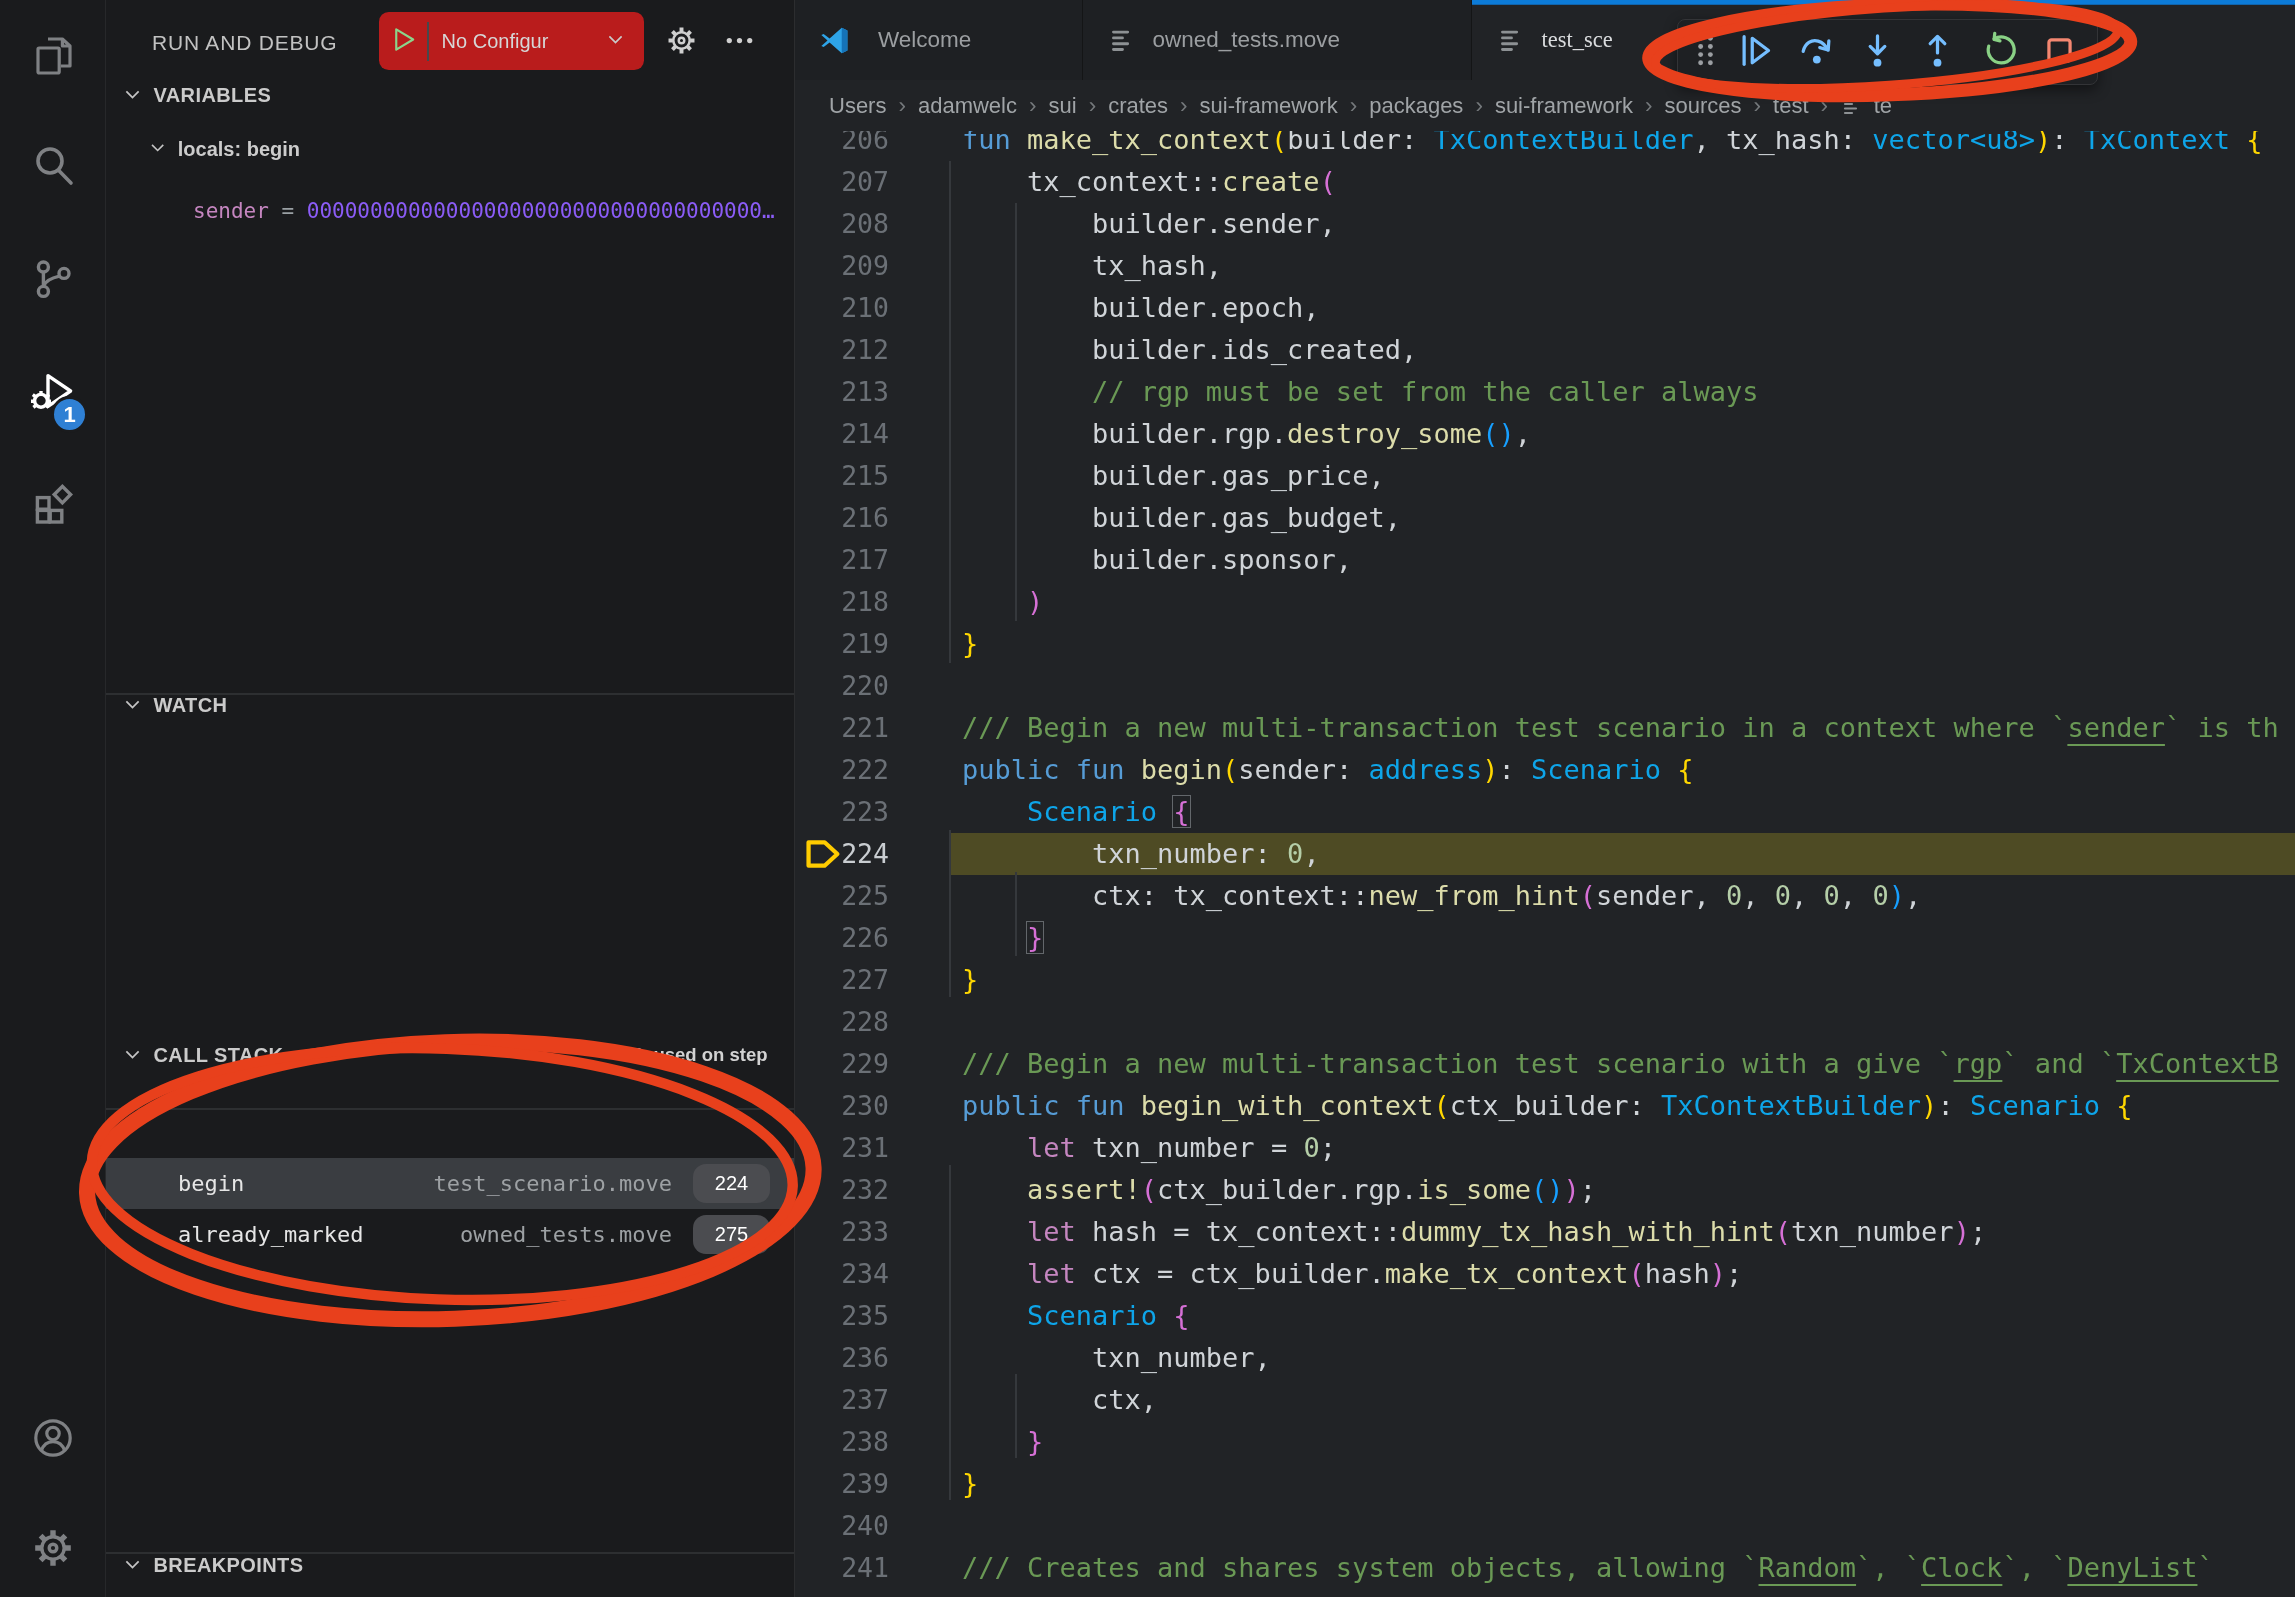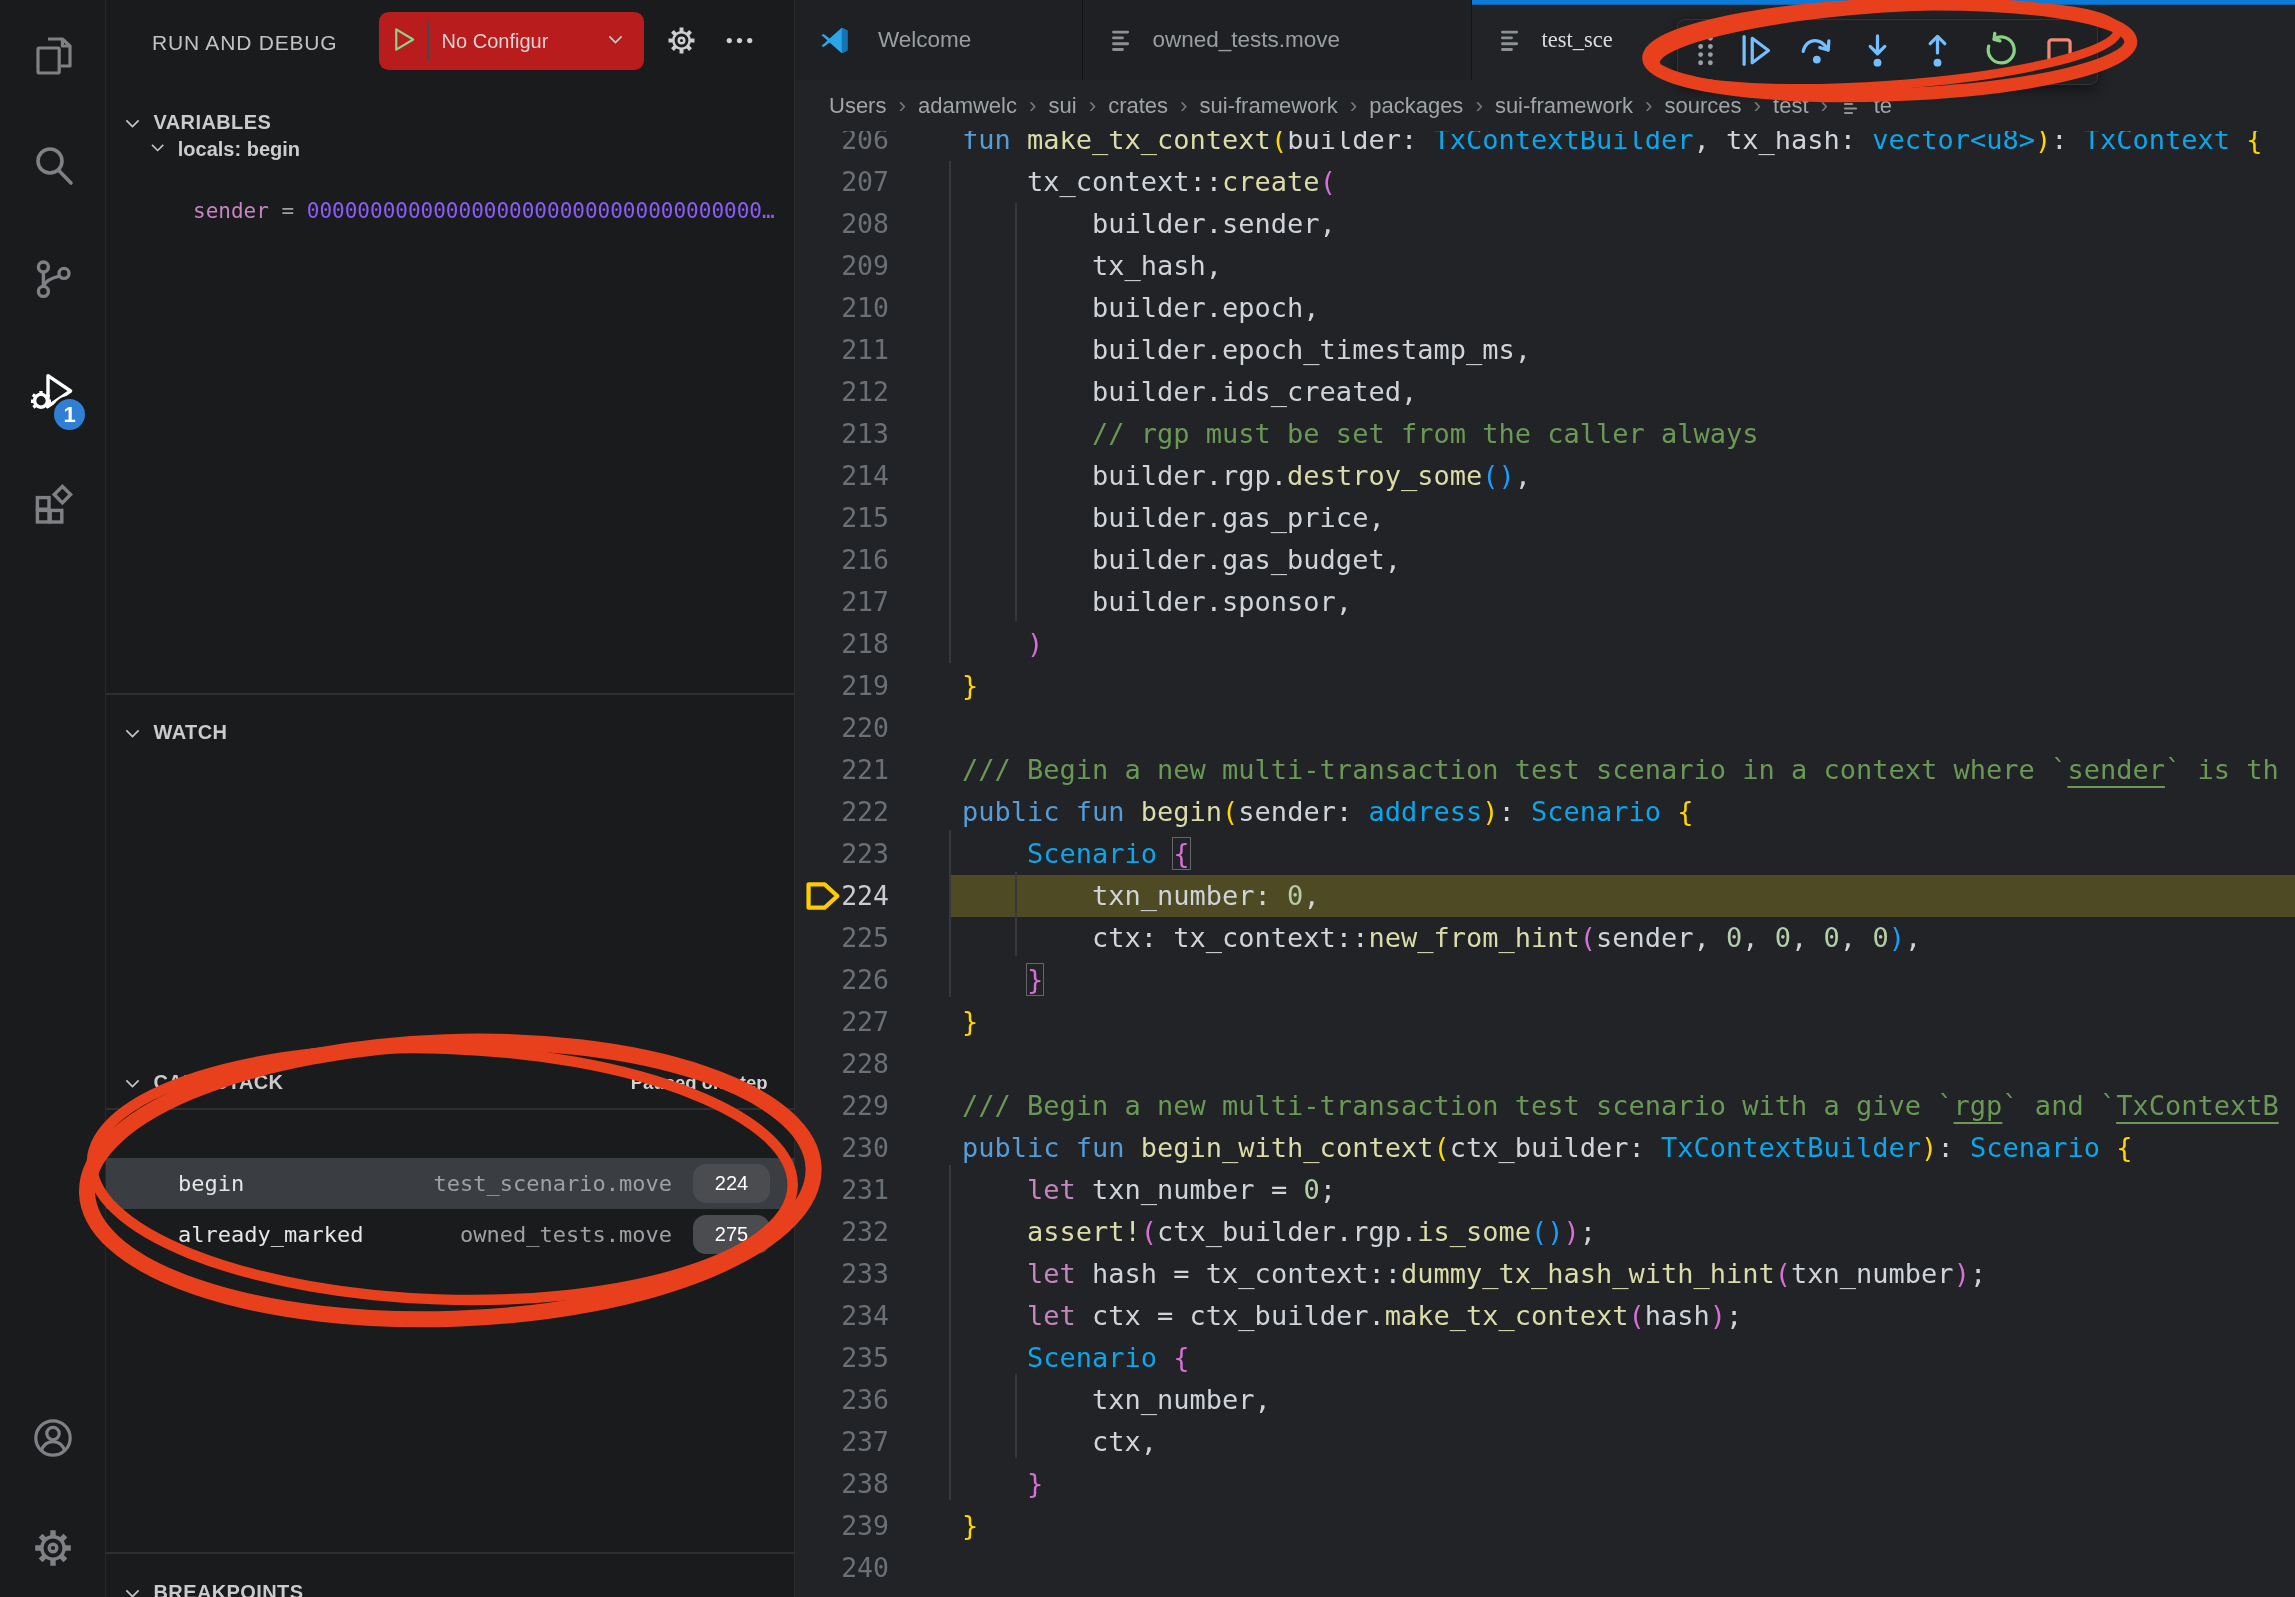--- a/index.html
+++ b/index.html
@@ -26,21 +26,21 @@
   .sb-config .playwrap{width:48px;display:flex;align-items:center;justify-content:center;color:#8bd48b;}
   .sb-config .playwrap svg{width:29px;height:29px;}
   .cfg-divider{width:1.6px;height:39px;background:#47484c;}
   .cfg-label{flex:1;font-size:20px;color:#d6d6d6;padding-left:13px;white-space:nowrap;overflow:hidden;}
   .cfg-chev{width:39px;color:#c9c9c9;display:flex;align-items:center;}
   .cfg-chev svg{width:21px;height:21px;}
   .sb-act{position:absolute;top:19.3px;width:45px;height:45px;display:flex;align-items:center;
           justify-content:center;color:#cfcfcf;cursor:pointer;}
   .sb-act svg{width:35px;height:35px;}
 
-  .sb-sec{position:absolute;left:0;right:0;height:50px;display:flex;align-items:flex-end;cursor:pointer;}
+  .sb-sec{position:absolute;left:0;right:0;height:50px;display:flex;align-items:flex-start;cursor:pointer;}
   .sb-sec .twist{width:21px;height:21px;margin-left:17px;color:#c5c5c5;flex:none;}
   .sb-sec .twist svg{width:21px;height:21px;}
   .sb-sec .seclabel{margin-left:10.5px;font-size:20px;font-weight:700;color:#cbcbcb;letter-spacing:0.4px;}
   .sb-sec .secstatus{position:absolute;right:26.5px;font-size:18.5px;font-weight:700;color:#d2d2d2;}
   .sb-divider{position:absolute;left:0;right:0;height:1.6px;background:#2d2f31;}
 
   .var-scope{position:absolute;left:43px;top:138px;display:flex;cursor:pointer;}
   .var-scope .twist{width:19.3px;height:19.3px;color:#c5c5c5;}
   .var-scope .twist svg{width:19.3px;height:19.3px;}
   .var-scope .scopelabel{margin-left:10.5px;font-size:20px;font-weight:700;color:#cccccc;}
@@ -300,24 +300,20 @@
         </div>
         <div class="cl">
           <span class="gut">209</span>
           <span class="txt"><span class="tok-pl">        tx_hash,</span></span>
         </div>
         <div class="cl">
           <span class="gut">210</span>
           <span class="txt"><span class="tok-pl">        builder.epoch,</span></span>
         </div>
         <div class="cl">
-          <span class="gut">211</span>
-          <span class="txt"><span class="tok-pl">        builder.epoch_timestamp_ms,</span></span>
-        </div>
-        <div class="cl">
           <span class="gut">212</span>
           <span class="txt"><span class="tok-pl">        builder.ids_created,</span></span>
         </div>
         <div class="cl">
           <span class="gut">213</span>
           <span class="txt"><span class="tok-cm">        // rgp must be set from the caller always</span></span>
         </div>
         <div class="cl">
           <span class="gut">214</span>
           <span class="txt"><span class="tok-pl">        builder.rgp.</span><span class="tok-fn">destroy_some</span><span class="tok-bb">()</span><span class="tok-pl">,</span></span>

